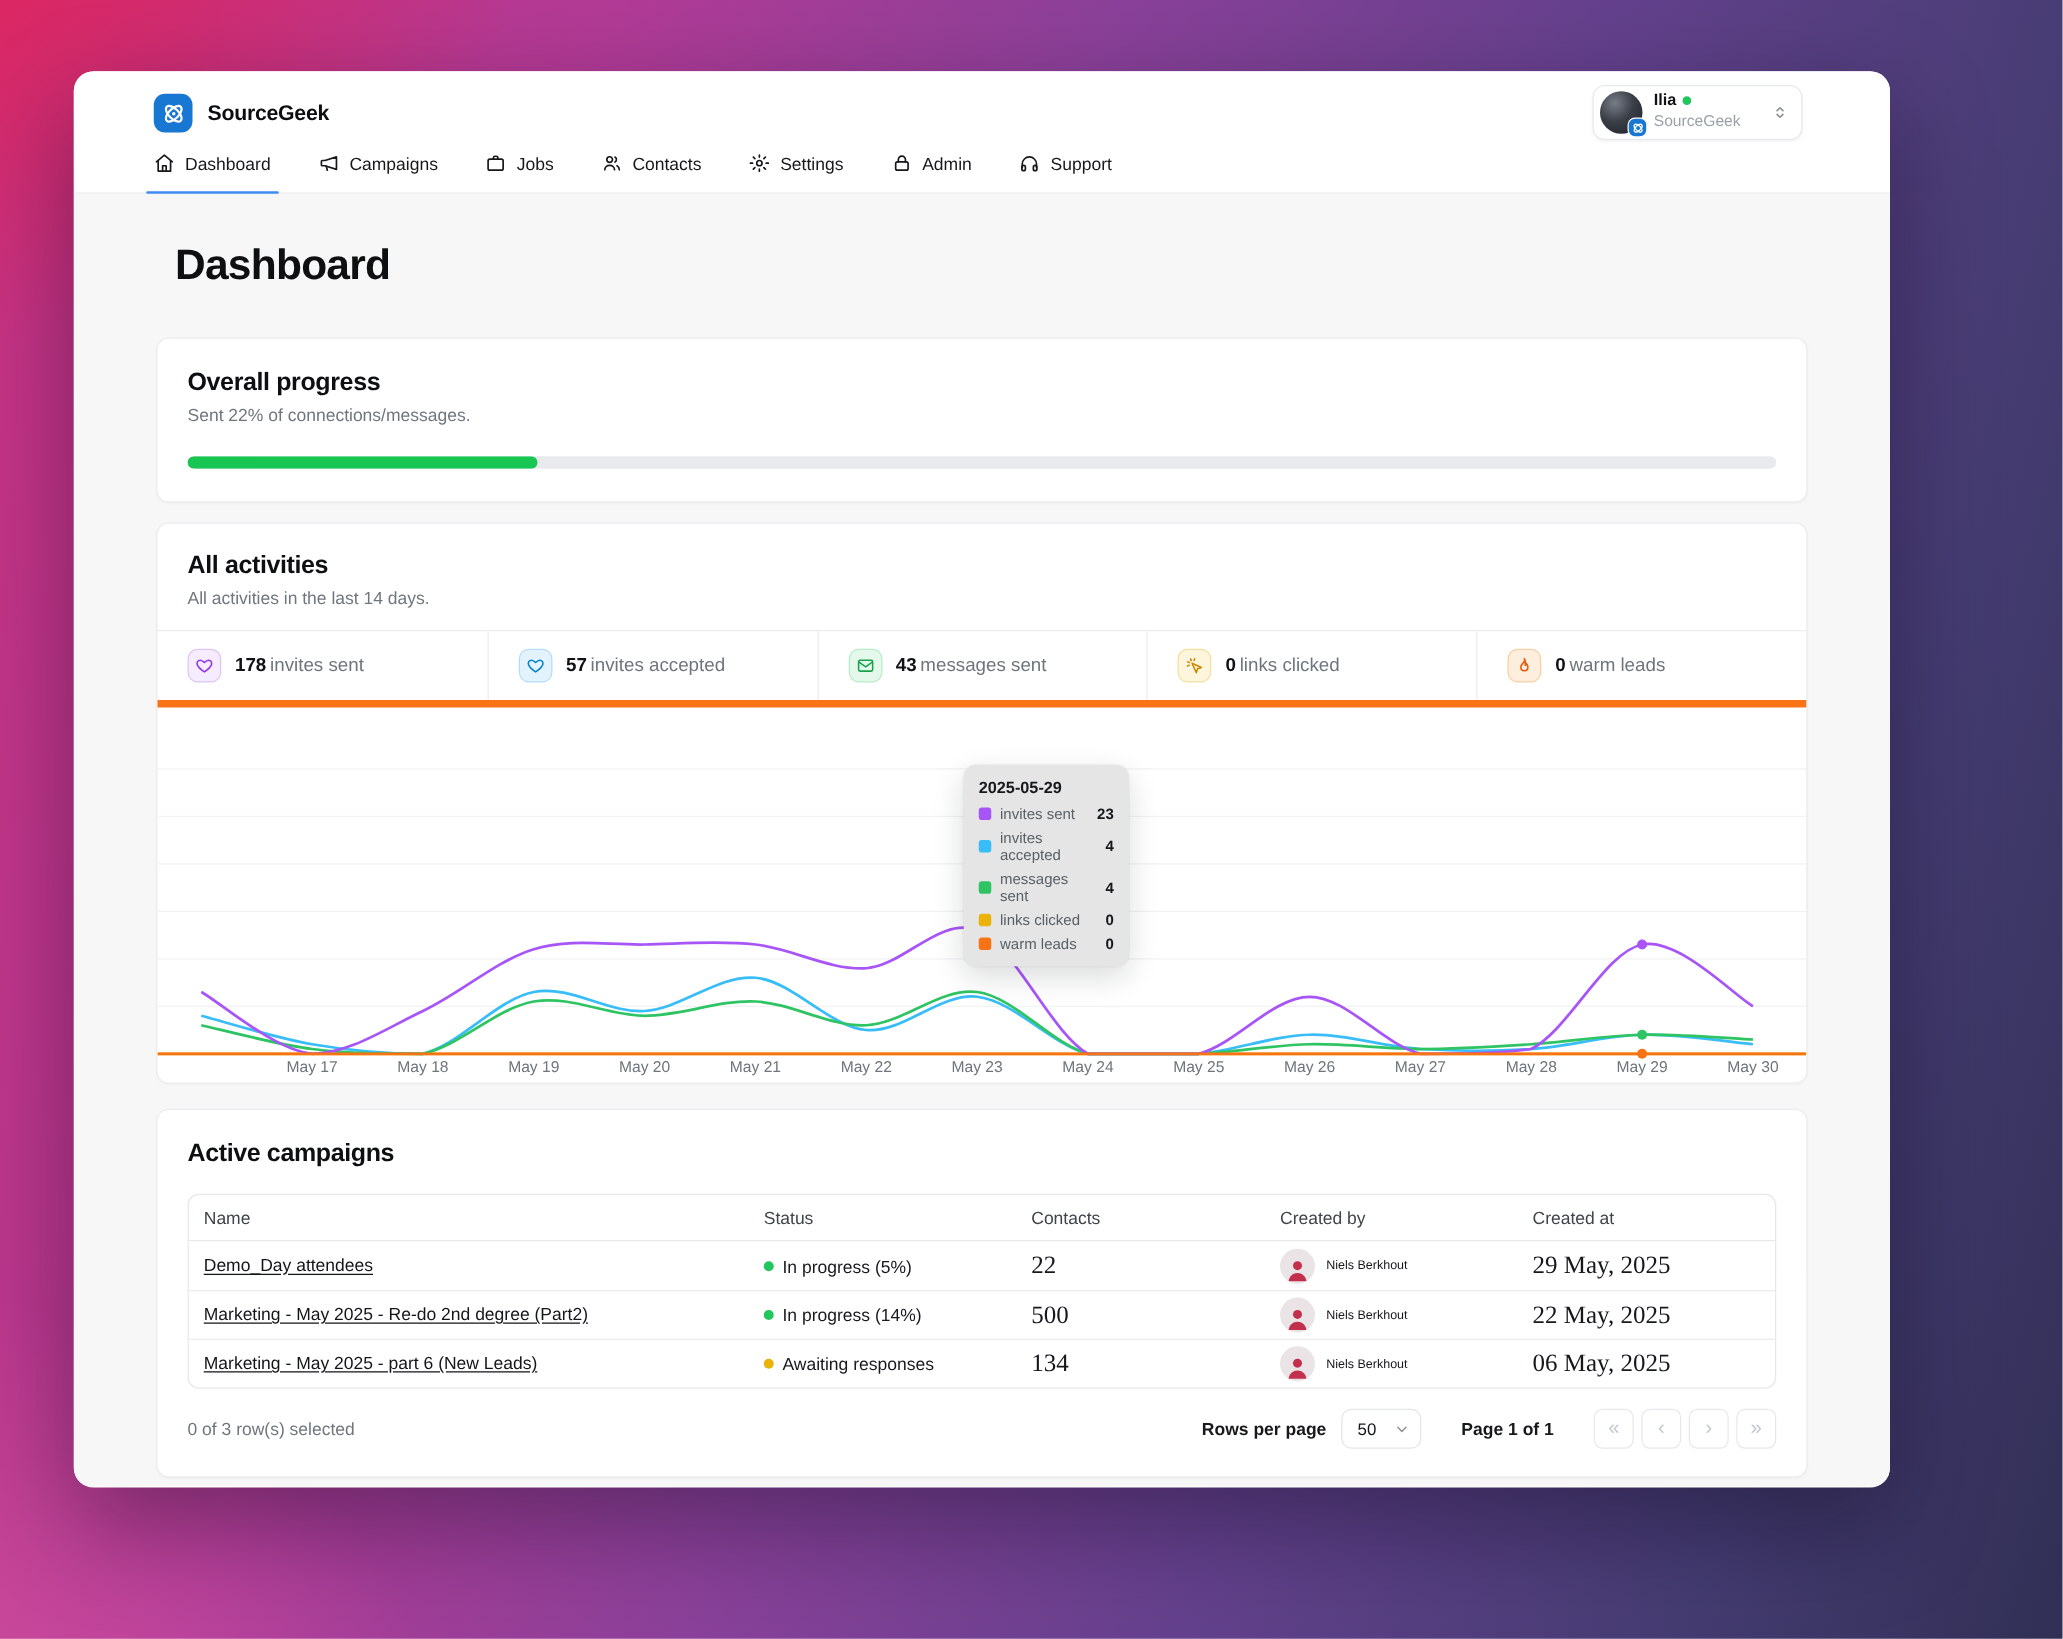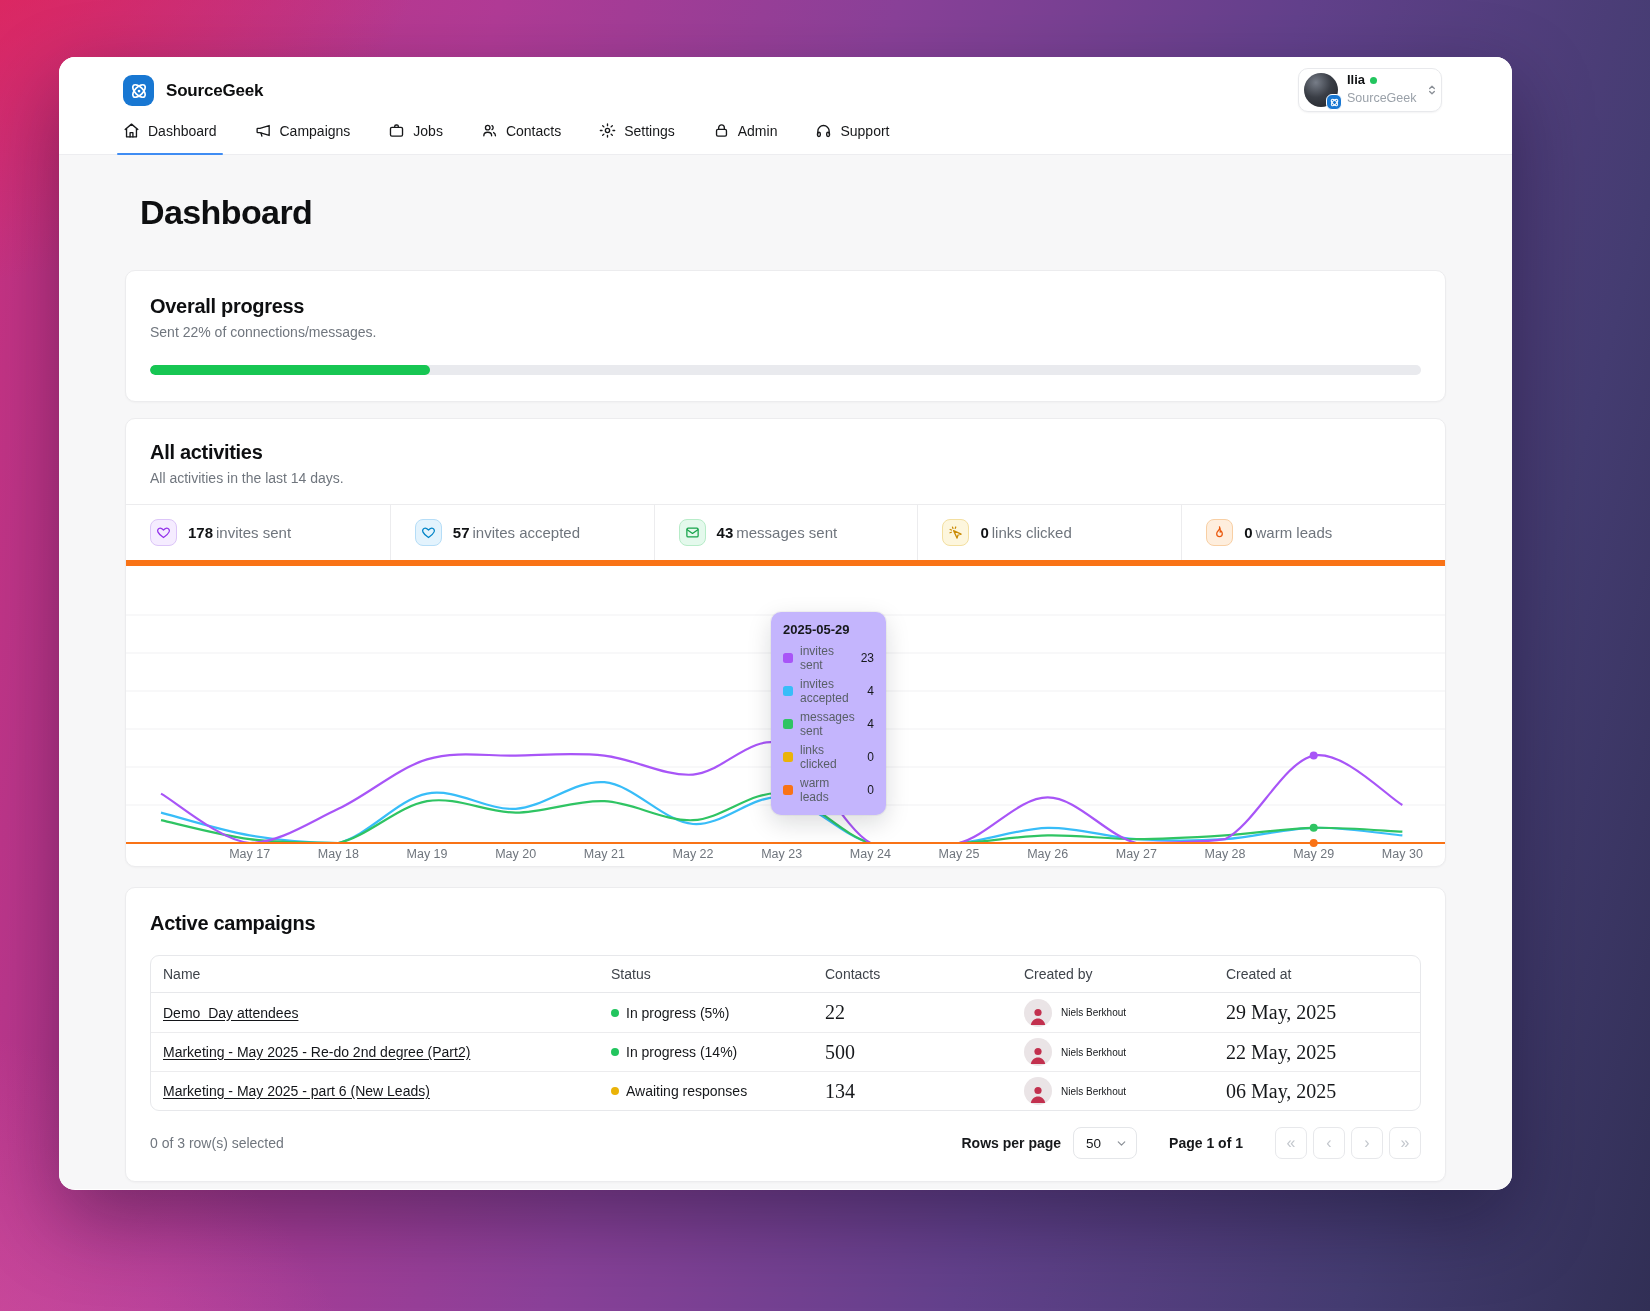--- a/index.html
+++ b/index.html
@@ -20,21 +20,21 @@
   .header{ background:#fff; padding:18px 64px 0; position:relative; border-bottom:1px solid #ededf0; }
   .brand-row{ display:flex; align-items:center; gap:12px; margin-bottom:16px; }
   .logo{ width:31px; height:31px; border-radius:9px; background:#1877d2; display:flex; align-items:center; justify-content:center; }
   .logo svg{ width:22px; height:22px; }
   .brand-name{ font-size:17px; font-weight:700; color:#0c0d0e; letter-spacing:-.2px; }
   .nav{ display:flex; gap:38px; }
   .nav-item{ position:relative; display:flex; align-items:center; gap:8px; padding-bottom:15px; font-size:14px; font-weight:500; color:#17181a; cursor:pointer; }
   .nav-item .nav-ic svg{ width:17px; height:17px; display:block; }
   .nav-item.active::after{ content:""; position:absolute; left:-6px; right:-6px; bottom:-1px; height:2.5px; border-radius:2px; background:#3f8cf3; }
   .user-box{
-    position:absolute; top:11px; right:70px; width:144px; height:44px;
+    position:absolute; top:11px; right:70px; width:168px; height:44px;
     border:1px solid #e8e9ec; border-radius:10px; background:#fff;
     display:flex; align-items:center; gap:9px; padding:0 10px 0 5px;
     box-shadow:0 1px 2px rgba(16,24,40,.05); cursor:pointer;
   }
   .avatar{ position:relative; width:34px; height:34px; border-radius:50%; flex:none;
     background:radial-gradient(circle at 35% 28%, #777d88 0%, #3a3e46 45%, #1d2averaging026 100%);
     background:radial-gradient(circle at 35% 28%, #777d88 0%, #3a3e46 45%, #1d2026 100%); }
   .avatar .badge{ position:absolute; right:-4px; bottom:-3px; width:16px; height:16px; border-radius:6px;
     background:#1877d2; border:1.5px solid #fff; display:flex; align-items:center; justify-content:center; }
   .avatar .badge svg{ width:11px; height:11px; }
@@ -60,28 +60,28 @@
   .stats{ display:grid; grid-template-columns:repeat(5,1fr); border-top:1px solid #ececee; border-bottom:6px solid #f97316; }
   .stat{ display:flex; align-items:center; gap:11px; padding:14px 24px; }
   .stat + .stat{ border-left:1px solid #ececee; }
   .stat-badge{ width:27px; height:27px; border-radius:8px; border:1px solid; display:flex; align-items:center; justify-content:center; flex:none; }
   .stat-badge svg{ width:15px; height:15px; }
   .stat-text{ font-size:15px; color:#6f757d; white-space:nowrap; }
   .stat-text b{ color:#101214; font-weight:700; margin-right:3px; }
   .chart-wrap{ position:relative; height:300px; }
   .chart-wrap svg.chart{ position:absolute; inset:0; width:100%; height:100%; }
   .tooltip{
-    position:absolute; left:645px; top:46px; width:115px;
-    background:#c4b5fd; border-radius:10px; padding:10px 12px 11px;
+    position:absolute; left:645px; top:46px; width:132px;
+    background:#e5e5e5; border-radius:10px; padding:10px 12px 11px;
     box-shadow:0 8px 24px rgba(15,20,30,.15), 0 0 0 1px rgba(15,20,30,.04);
   }
   .tt-title{ font-size:13px; font-weight:700; color:#16181b; margin-bottom:7px; }
   .tt-row{ display:flex; align-items:center; gap:7px; font-size:12px; color:#585f66; margin-top:5px; }
   .tt-swatch{ width:10px; height:10px; border-radius:2.5px; flex:none; }
-  .tt-val{ margin-left:auto; color:#16181b; font-weight:400; }
+  .tt-val{ margin-left:auto; color:#16181b; font-weight:700; }
   
   .card-campaigns{ padding:24px 24px 22px; }
   .table-box{ margin-top:20px; border:1px solid #e7e8eb; border-radius:9px; overflow:hidden; }
   .t-row{ display:grid; grid-template-columns:448px 214px 199px 202px 1fr; align-items:center; }
   .t-head{ border-bottom:1px solid #e7e8eb; height:37px; }
   .t-head .cell{ font-size:14px; font-weight:500; color:#3f444b; }
   .cell{ padding:0 12px; }
   .t-body .t-row{ height:39px; }
   .t-body .t-row + .t-row{ border-top:1px solid #ececee; }
   .link{ color:#131519; font-size:14px; text-decoration:underline; text-underline-offset:2px; cursor:pointer; }

